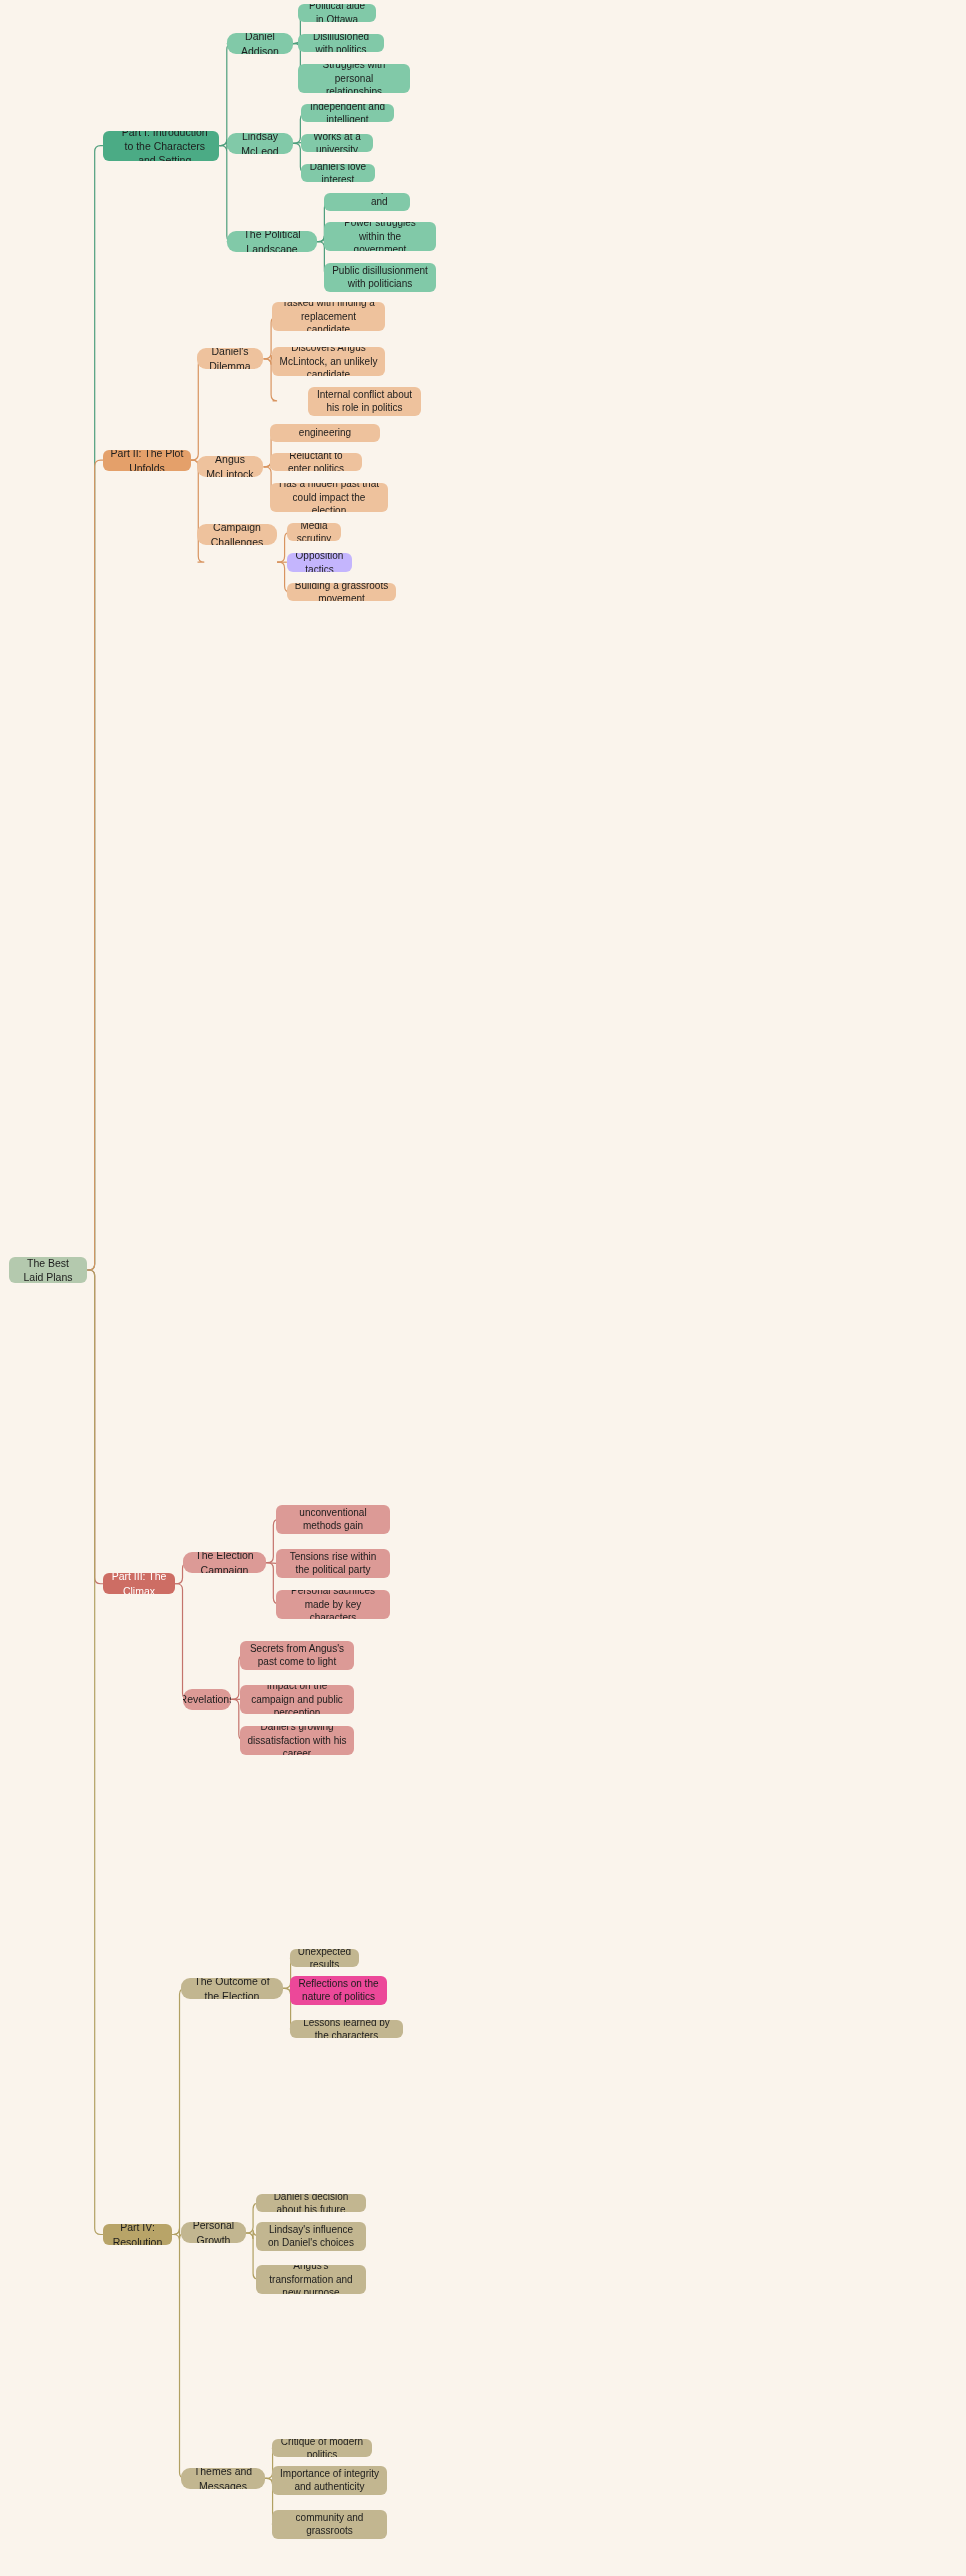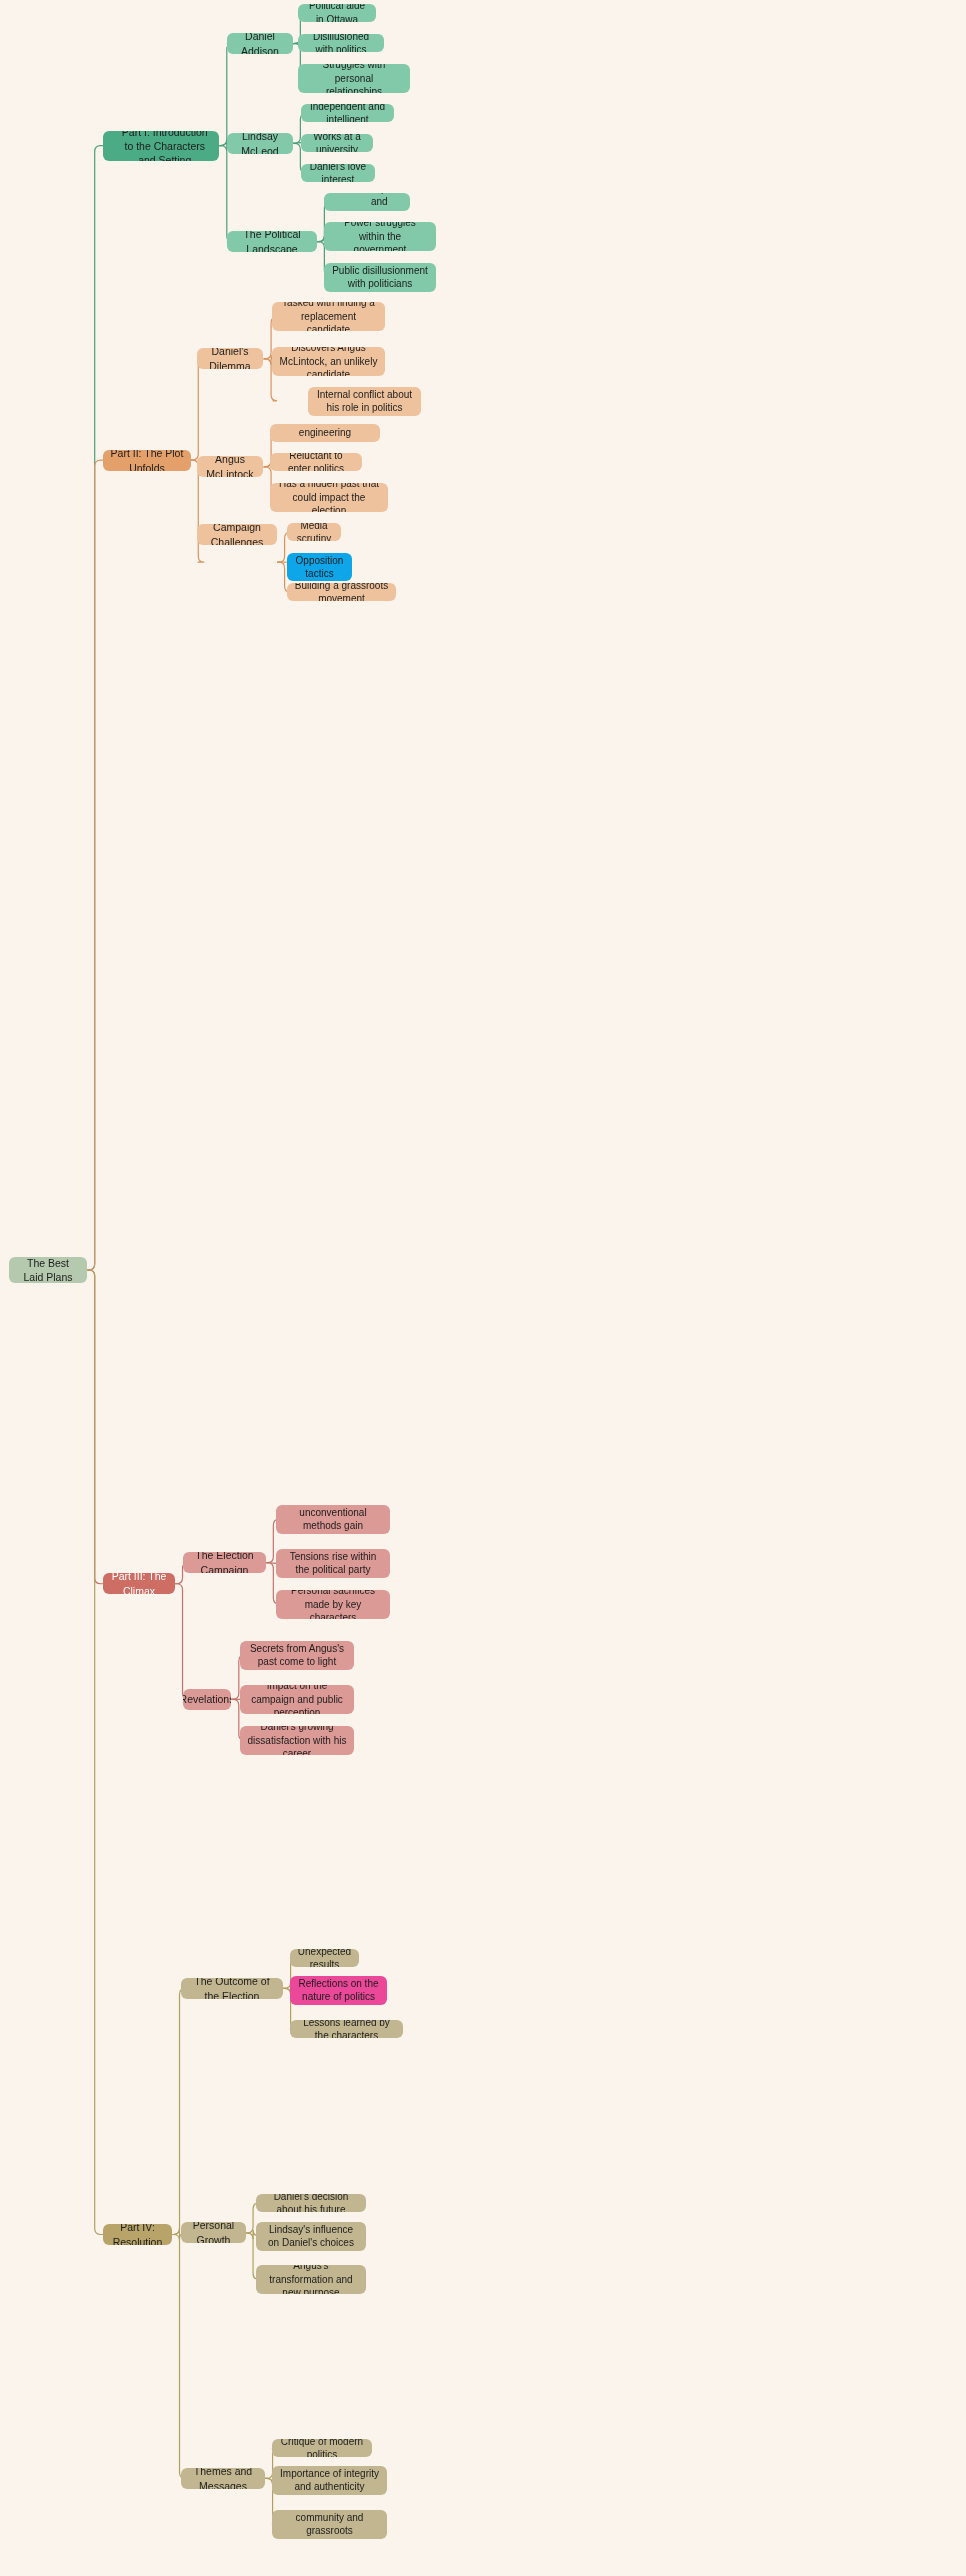--- a/index.html
+++ b/index.html
@@ -30,21 +30,21 @@
     justify-content: center;
     text-align: center;
     border-radius: 6px;
     padding: 3px 7.5px;
     line-height: 1.35;
     color: #1c1c1c;
     overflow: hidden;
   }
   .node.lvl0 { font-size: 10.5px; }
   .node.lvl1 { font-size: 10.5px; }
-  .node.lvl2 { font-size: 10.5px; }
+  .node.lvl2 { font-size: 10.5px; border-radius: 9px; }
   .node.lvl3 { font-size: 10px; }
   .node.white-text { color: #ffffff; }
 </style>
 </head>
 <body>
 
 <div id="mindmap-root">
   <svg id="edge-layer" viewBox="0 0 1288 3432" width="967" height="2576">
       <path d="M 116 1692 L 118 1692 Q 126 1692 126 1684 L 126 202 Q 126 194 134 194 L 137 194" fill="none" stroke="#4d9e7c" stroke-width="1.6"></path>
       <path d="M 292 194 L 294 194 Q 302 194 302 186 L 302 66 Q 302 58 310 58 L 302 58" fill="none" stroke="#4d9e7c" stroke-width="1.6"></path>
@@ -164,21 +164,21 @@
       </div>
       <div class="node lvl3" style="left: 270px; top: 483px; width: 118px; height: 28.5px; background: rgb(238, 194, 157);">
         <span>Has a hidden past that could impact the election</span>
       </div>
       <div class="node lvl2" style="left: 197px; top: 524px; width: 80px; height: 21px; background: rgb(238, 194, 157);">
         <span>Campaign Challenges</span>
       </div>
       <div class="node lvl3" style="left: 287px; top: 523px; width: 54px; height: 18px; background: rgb(238, 194, 157);">
         <span>Media scrutiny</span>
       </div>
-      <div class="node lvl3" style="left: 287px; top: 553px; width: 65px; height: 28px; background: #0ea5e9;">
+      <div class="node lvl3" style="left: 287px; top: 553px; width: 65px; height: 19px; background: #c4b5fd;">
         <span>Opposition tactics</span>
       </div>
       <div class="node lvl3" style="left: 287px; top: 583px; width: 109px; height: 18px; background: rgb(238, 194, 157);">
         <span>Building a grassroots movement</span>
       </div>
       <div class="node lvl1 white-text" style="left: 103px; top: 1573px; width: 72px; height: 21px; background: rgb(205, 109, 100);">
         <span>Part III: The Climax</span>
       </div>
       <div class="node lvl2" style="left: 183px; top: 1552px; width: 83px; height: 21px; background: rgb(220, 154, 150);">
         <span>The Election Campaign</span>

